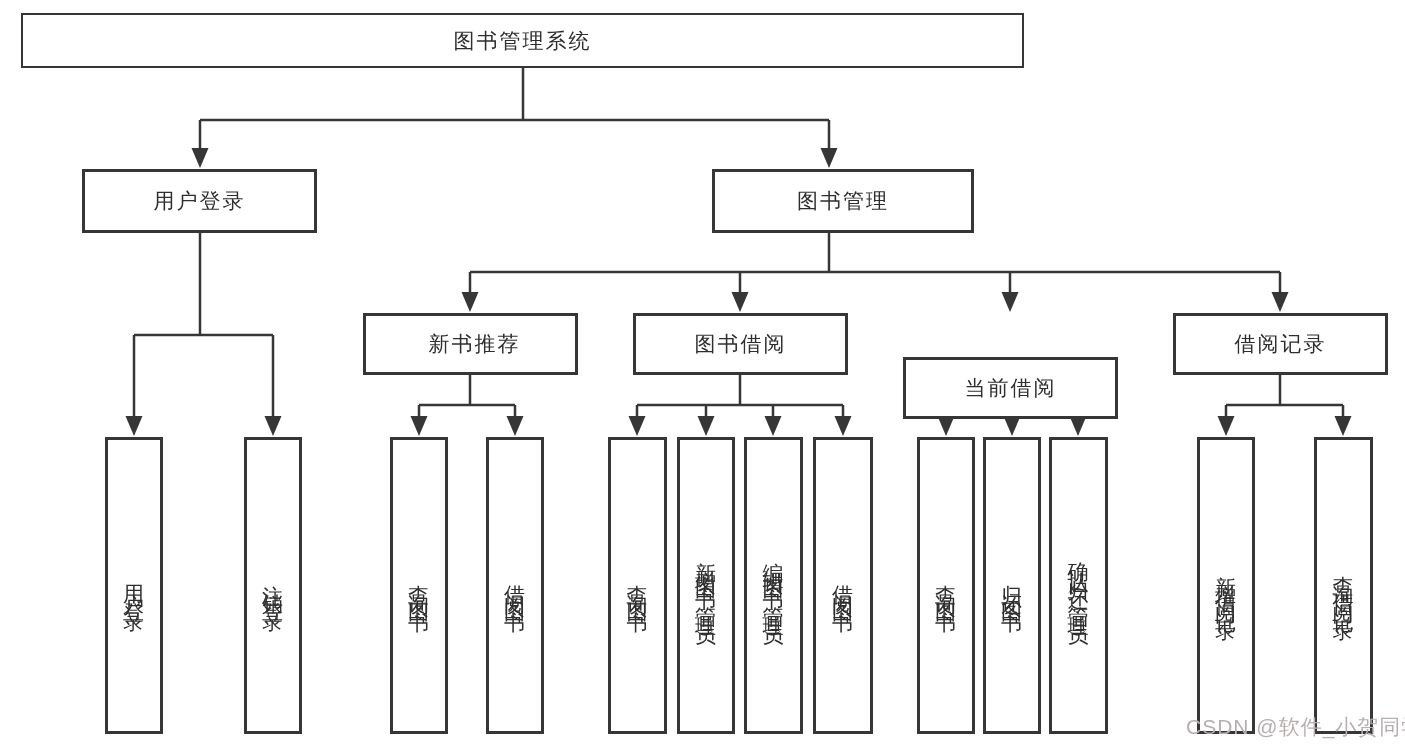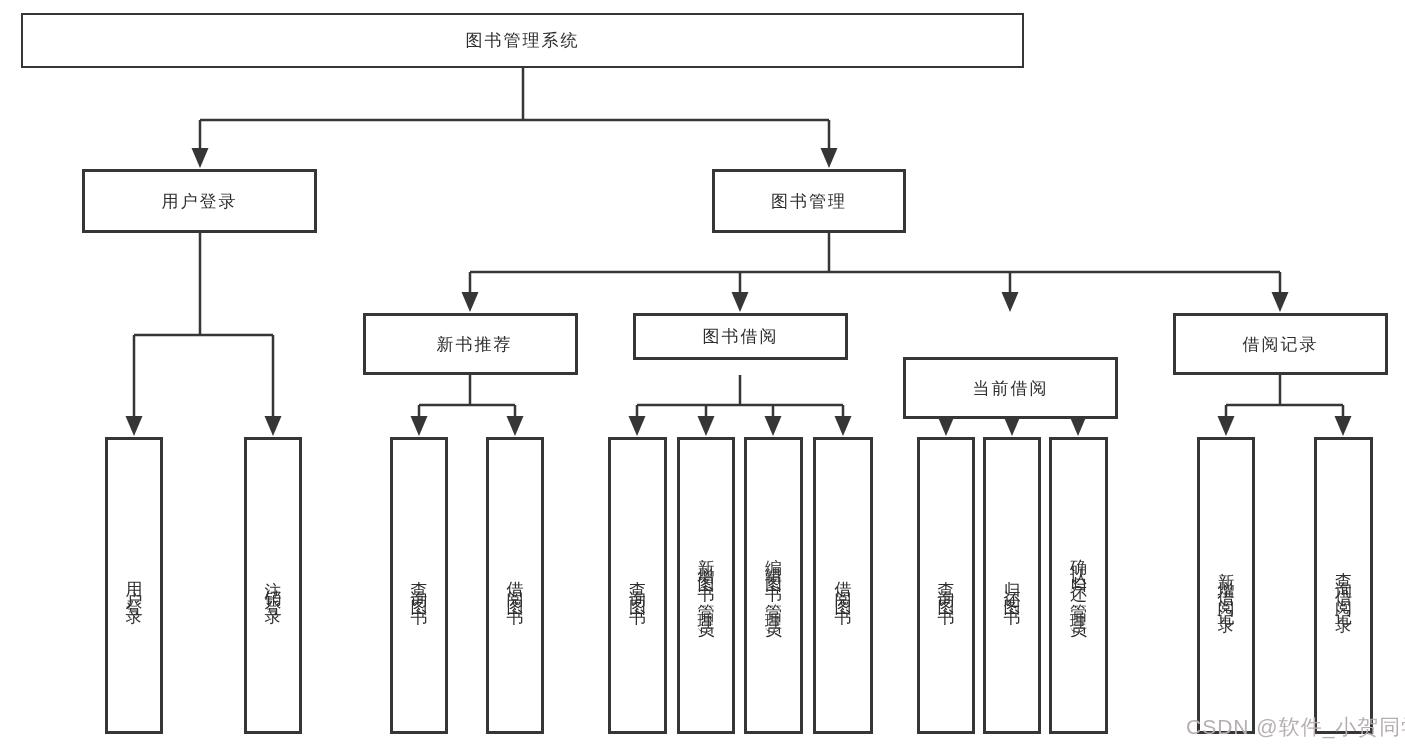--- a/index.html
+++ b/index.html
@@ -22,21 +22,21 @@
   }
   .node {
     position: absolute;
     box-sizing: border-box;
     border: 3px solid #363636;
     background: #ffffff;
     display: flex;
     align-items: center;
     justify-content: center;
     color: #2e2e2e;
-    font-size: 17px;
+    font-size: 21px;
     letter-spacing: 2px;
     white-space: nowrap;
     z-index: 2;
   }
   .node.root {
     border-width: 2.5px;
   }
   .node.leaf {
     writing-mode: vertical-rl;
     text-orientation: mixed;
@@ -116,24 +116,24 @@
       <polygon points="1012,436 1003.5,416 1020.5,416"></polygon>
       <polygon points="1078,436 1069.5,416 1086.5,416"></polygon>
       <polygon points="1226,436 1217.5,416 1234.5,416"></polygon>
       <polygon points="1343,436 1334.5,416 1351.5,416"></polygon>
     </g>
   </svg>
 
   <div class="node root" style="left:21px; top:13px; width:1003px; height:55px;">图书管理系统</div>
 
   <div class="node" style="left:82px; top:169px; width:235px; height:64px;">用户登录</div>
-  <div class="node" style="left:712px; top:169px; width:194px; height:64px;font-family:Liberation Mono, monospace;">图书管理</div>
+  <div class="node" style="left:712px; top:169px; width:262px; height:64px;font-family:Liberation Mono, monospace;">图书管理</div>
 
   <div class="node" style="left:363px; top:313px; width:215px; height:62px;padding-left:8px;">新书推荐</div>
-  <div class="node" style="left:633px; top:313px; width:215px; height:47px;">图书借阅</div>
+  <div class="node" style="left:633px; top:313px; width:215px; height:62px;">图书借阅</div>
   <div class="node" style="left:903px; top:313px; width:215px; height:62px;margin-top:44px;">当前借阅</div>
   <div class="node" style="left:1173px; top:313px; width:215px; height:62px;">借阅记录</div>
 
   <div class="node leaf" style="left:105px; top:437px; width:58px; height:297px;">用户登录</div>
   <div class="node leaf" style="left:244px; top:437px; width:58px; height:297px;">注销登录</div>
 
   <div class="node leaf" style="left:390px; top:437px; width:58px; height:297px;">查询图书</div>
   <div class="node leaf" style="left:486px; top:437px; width:58px; height:297px;">借阅图书</div>
 
   <div class="node leaf" style="left:608px; top:437px; width:59px; height:297px;">查询图书</div>

